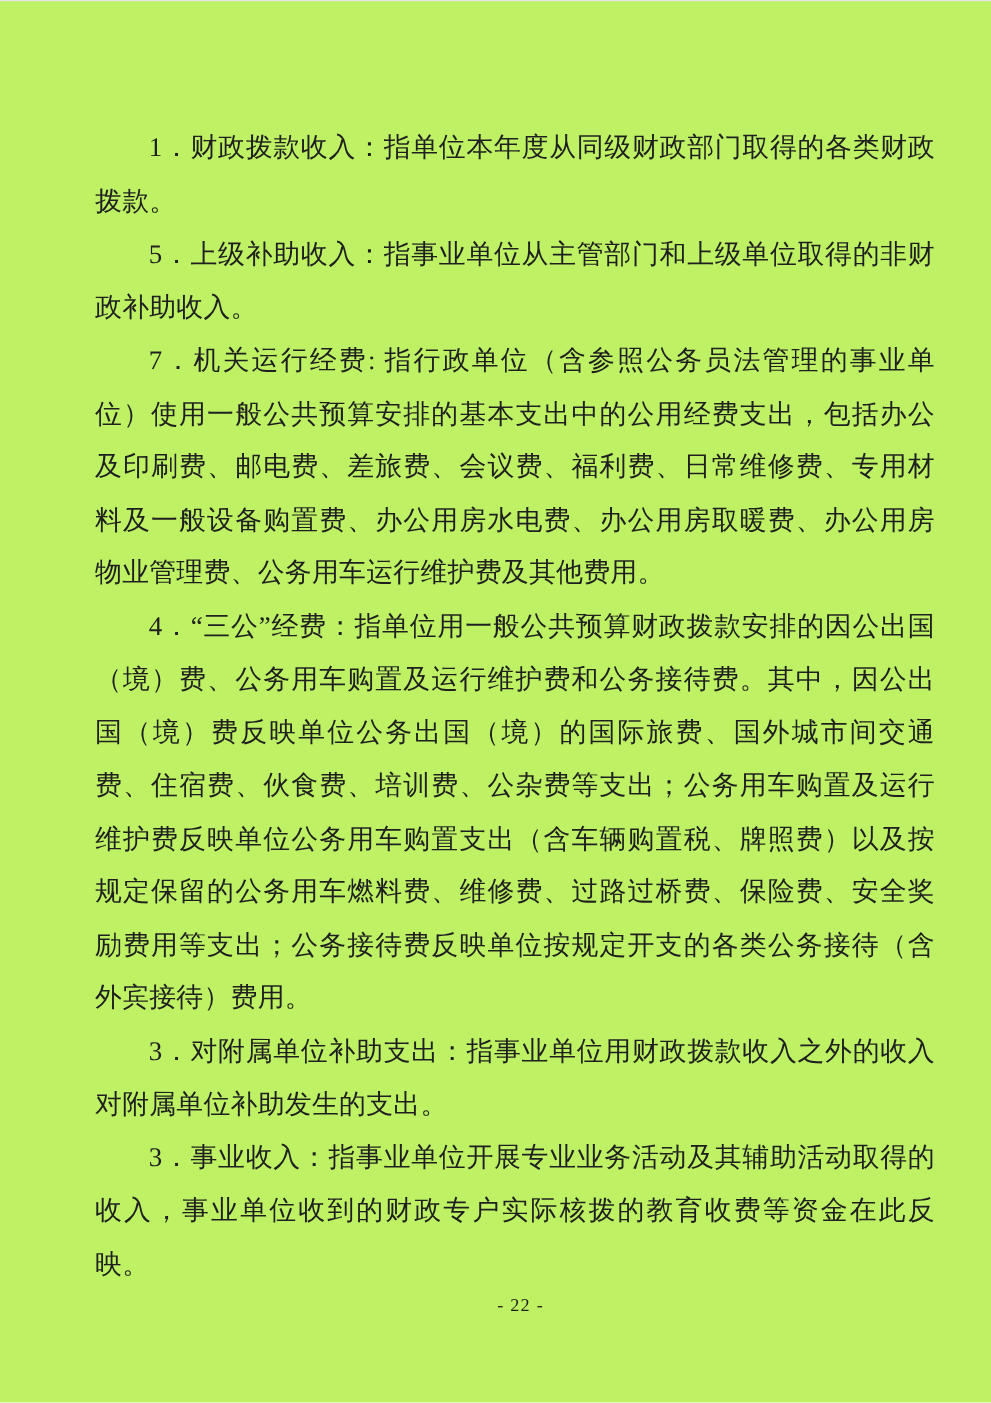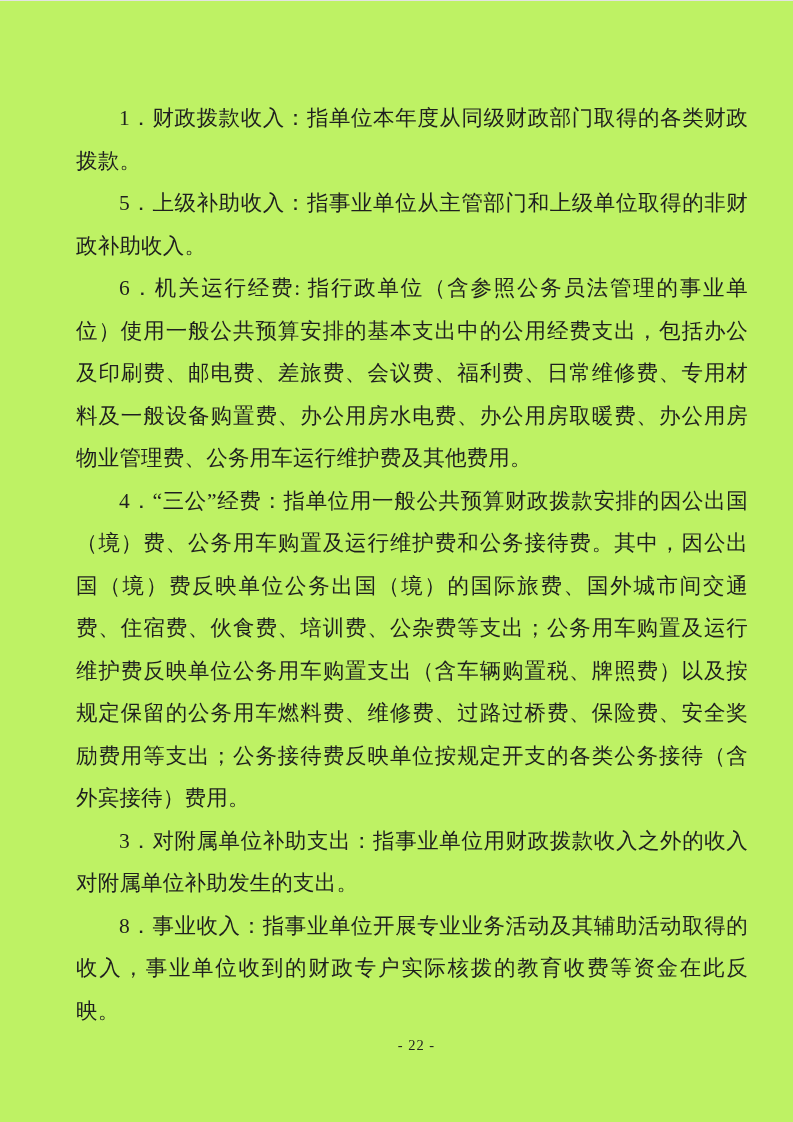--- a/index.html
+++ b/index.html
@@ -48,19 +48,19 @@
     margin-left: 20px;
   }
 </style>
 </head>
 <body>
 
 <div class="page" style="color: rgb(31, 31, 31);">
   <div class="content">
     <p>1．财政拨款收入：指单位本年度从同级财政部门取得的各类财政拨款。</p>
     <p>5．上级补助收入：指事业单位从主管部门和上级单位取得的非财政补助收入。</p>
-    <p>6．机关运行经费: 指行政单位（含参照公务员法管理的事业单位）使用一般公共预算安排的基本支出中的公用经费支出，包括办公及印刷费、邮电费、差旅费、会议费、福利费、日常维修费、专用材料及一般设备购置费、办公用房水电费、办公用房取暖费、办公用房物业管理费、公务用车运行维护费及其他费用。</p>
+    <p>7．机关运行经费: 指行政单位（含参照公务员法管理的事业单位）使用一般公共预算安排的基本支出中的公用经费支出，包括办公及印刷费、邮电费、差旅费、会议费、福利费、日常维修费、专用材料及一般设备购置费、办公用房水电费、办公用房取暖费、办公用房物业管理费、公务用车运行维护费及其他费用。</p>
     <p>4．“三公”经费：指单位用一般公共预算财政拨款安排的因公出国（境）费、公务用车购置及运行维护费和公务接待费。其中，因公出国（境）费反映单位公务出国（境）的国际旅费、国外城市间交通费、住宿费、伙食费、培训费、公杂费等支出；公务用车购置及运行维护费反映单位公务用车购置支出（含车辆购置税、牌照费）以及按规定保留的公务用车燃料费、维修费、过路过桥费、保险费、安全奖励费用等支出；公务接待费反映单位按规定开支的各类公务接待（含外宾接待）费用。</p>
     <p>3．对附属单位补助支出：指事业单位用财政拨款收入之外的收入对附属单位补助发生的支出。</p>
-    <p>8．事业收入：指事业单位开展专业业务活动及其辅助活动取得的收入，事业单位收到的财政专户实际核拨的教育收费等资金在此反映。</p>
+    <p>3．事业收入：指事业单位开展专业业务活动及其辅助活动取得的收入，事业单位收到的财政专户实际核拨的教育收费等资金在此反映。</p>
   </div>
   <div class="footer">- 22 -</div>
 </div>
 
 </body></html>

